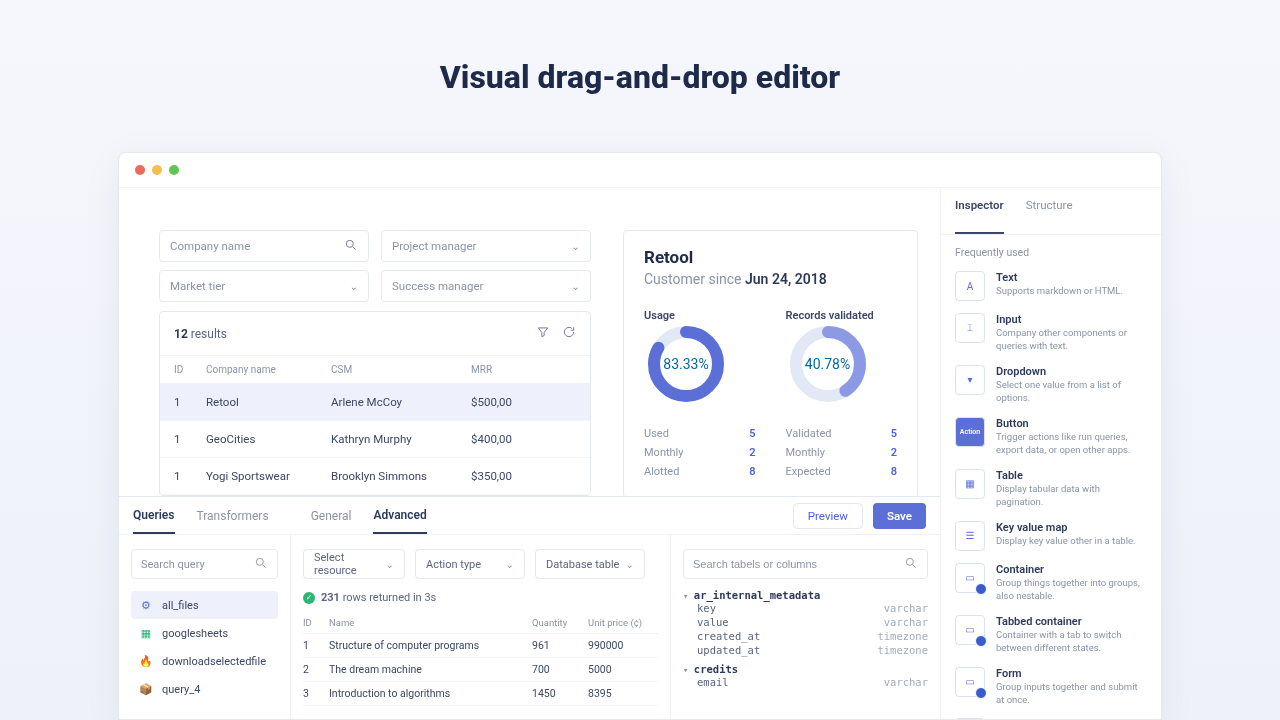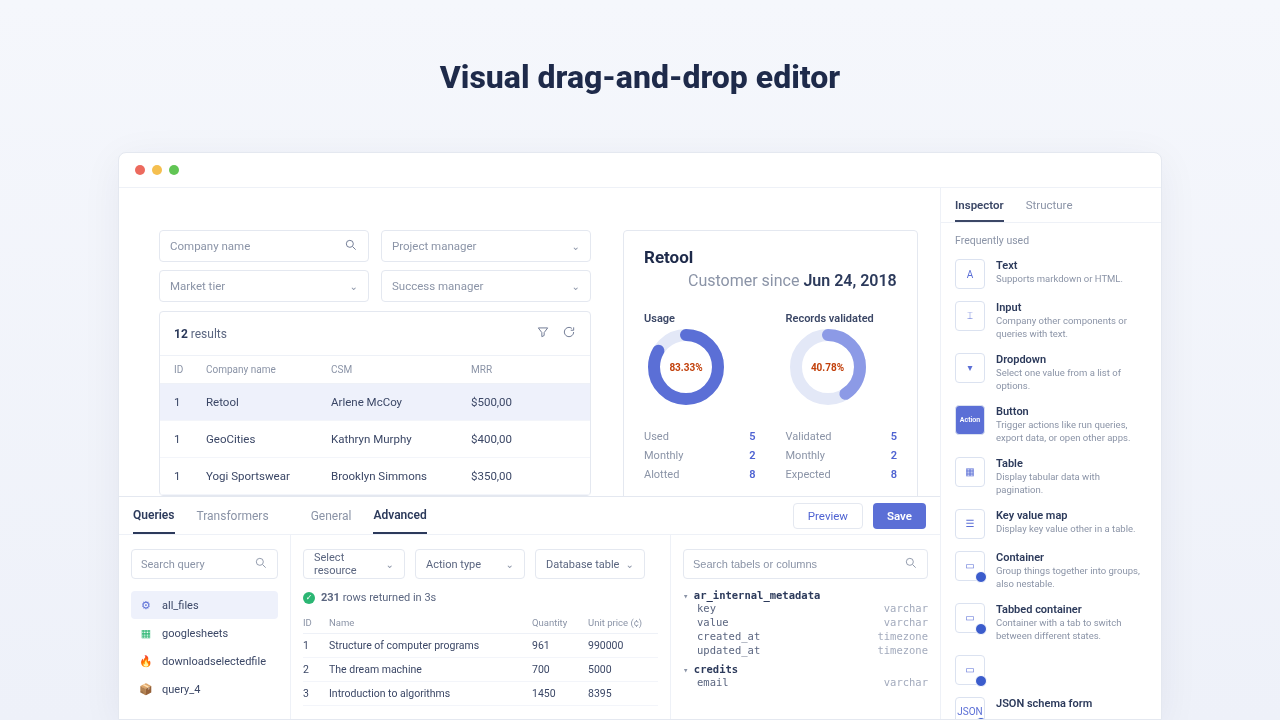--- a/index.html
+++ b/index.html
@@ -6,21 +6,21 @@
 body { font-family: -apple-system, BlinkMacSystemFont, "Segoe UI", Roboto, sans-serif; background: linear-gradient(180deg, #f5f7fc 0%, #eef1f9 100%); width: 1280px; height: 720px; overflow: hidden; }
 .page-title { text-align: center; font-size: 32px; font-weight: 800; color: #1e2a4a; padding-top: 58px; padding-bottom: 40px; }
 .window { position: absolute; left: 118px; top: 152px; width: 1044px; height: 568px; background: #fff; border: 1px solid #e4e8f0; border-radius: 8px 8px 0 0; box-shadow: 0 8px 40px rgba(30,42,74,.06); overflow: hidden; }
 .titlebar { height: 35px; display: flex; align-items: center; padding-left: 16px; gap: 7px; border-bottom: 1px solid #eef1f7; }
 .dot { width: 10px; height: 10px; border-radius: 50%; }
 .dot.r { background: #ec6a5e; } .dot.y { background: #f5bf4f; } .dot.g { background: #61c554; }
 .canvas { position: relative; height: 533px; }
 
 .sidebar-right { position: absolute; right: 0; top: 0; width: 221px; height: 100%; border-left: 1px solid #eef1f7; background: #fff; overflow: hidden; }
 .rtabs { display: flex; gap: 22px; padding: 10px 14px 0; border-bottom: 1px solid #eef1f7; font-size: 11.5px; }
-.rtab { padding-bottom: 8px; color: #8b94a7; cursor: pointer; }
+.rtab { padding-bottom: 20px; color: #8b94a7; cursor: pointer; }
 .rtab.active { color: #3b4766; border-bottom: 2px solid #3b4766; font-weight: 600; }
 .rsect-h { font-size: 10.5px; color: #8b94a7; padding: 11px 14px 6px; }
 .comp { display: flex; gap: 11px; padding: 6px 14px; align-items: flex-start; cursor: grab; }
 .comp-ico { width: 30px; height: 30px; border: 1px solid #dbe2f0; border-radius: 4px; flex-shrink: 0; display: flex; align-items: center; justify-content: center; font-size: 10px; color: #5b6fd6; background: #fff; position: relative; }
 .comp-ico.badge::after { content: ''; position: absolute; right: -3px; bottom: -3px; width: 10px; height: 10px; background: #3b5ccc; border-radius: 50%; border: 1.5px solid #fff; }
 .comp-body { min-width: 0; }
 .comp-title { font-size: 11px; color: #2c3a5b; font-weight: 600; line-height: 1.3; }
 .comp-desc { font-size: 9.5px; color: #8b94a7; line-height: 1.35; }
 
 .main-area { position: absolute; left: 0; right: 221px; top: 0; bottom: 0; }
@@ -33,27 +33,27 @@
 .tc-head { display: flex; align-items: center; justify-content: space-between; padding: 12px 14px; border-bottom: 1px solid #eef1f7; }
 .tc-head-l { font-size: 12px; color: #5b6680; } .tc-head-l b { color: #2c3a5b; }
 .tc-head-r { display: flex; gap: 12px; color: #6b7590; }
 .th-row { display: flex; padding: 8px 14px; font-size: 10px; color: #8b94a7; border-bottom: 1px solid #eef1f7; }
 .td-row { display: flex; padding: 11px 14px; font-size: 11.5px; color: #3b4766; border-bottom: 1px solid #f3f5fa; }
 .td-row.sel { background: #eef1fb; }
 .c-id { width: 32px; } .c-name { width: 125px; } .c-csm { width: 140px; } .c-mrr { flex: 1; }
 
 .detail-card { position: absolute; left: 504px; top: 42px; width: 295px; border: 1px solid #e4e8f0; border-radius: 4px; background: #fff; padding: 16px 20px; }
 .dc-title { font-size: 17px; font-weight: 700; color: #1e2a4a; }
-.dc-sub { font-size: 16px; color: #8b94a7; margin-top: 4px; margin-left: 44px; } .dc-sub b { color: #2c3a5b; font-weight: 600; }
+.dc-sub { font-size: 14px; color: #8b94a7; margin-top: 4px; } .dc-sub b { color: #2c3a5b; font-weight: 600; }
 .dc-metrics { display: flex; gap: 30px; margin-top: 22px; }
 .dc-m { flex: 1; }
 .dc-m-h { font-size: 11px; color: #3b4766; font-weight: 600; }
 .donut { width: 84px; height: 84px; position: relative; }
 .donut svg { transform: rotate(-90deg); }
-.donut-txt { position: absolute; inset: 0; display: flex; align-items: center; justify-content: center; font-size: 10px; font-weight: 700; color: #c2410c; }
+.donut-txt { position: absolute; inset: 0; display: flex; align-items: center; justify-content: center; font-size: 14px; font-weight: 400; color: #0369a1; }
 .dc-stats { display: flex; gap: 30px; margin-top: 18px; }
 .dc-s { flex: 1; font-size: 11px; }
 .dc-s-row { display: flex; justify-content: space-between; padding: 3px 0; color: #8b94a7; }
 .dc-s-row .v { color: #4f63d2; font-weight: 600; }
 
 .bottom-panel { position: absolute; left: 0; right: 221px; bottom: 0; height: 225px; background: #fff; border-top: 1px solid #e4e8f0; }
 .bp-tabs { display: flex; align-items: center; padding: 0 14px; height: 38px; border-bottom: 1px solid #eef1f7; font-size: 12px; }
 .bp-tab { padding: 10px 0; margin-right: 22px; color: #8b94a7; cursor: pointer; }
 .bp-tab.active { color: #2c3a5b; font-weight: 600; border-bottom: 2px solid #2c3a5b; }
 .bp-tab-group2 { margin-left: 20px; }
@@ -411,20 +411,24 @@
           </div>
           <div class="comp">
             <div class="comp-ico badge" style="">▭</div>
             <div class="comp-body">
               <div class="comp-title">Tabbed container</div>
               <div class="comp-desc">Container with a tab to switch between different states.</div>
             </div>
           </div>
           <div class="comp">
             <div class="comp-ico badge" style="">▭</div>
+            <div class="comp-body">
+              <div class="comp-title">Form</div>
+              <div class="comp-desc">Group inputs together and submit at once.</div>
+            </div>
           </div>
           <div class="comp">
             <div class="comp-ico badge" style="">JSON</div>
             <div class="comp-body">
               <div class="comp-title">JSON schema form</div>
             </div>
           </div>
         </div>
     </div>
 

